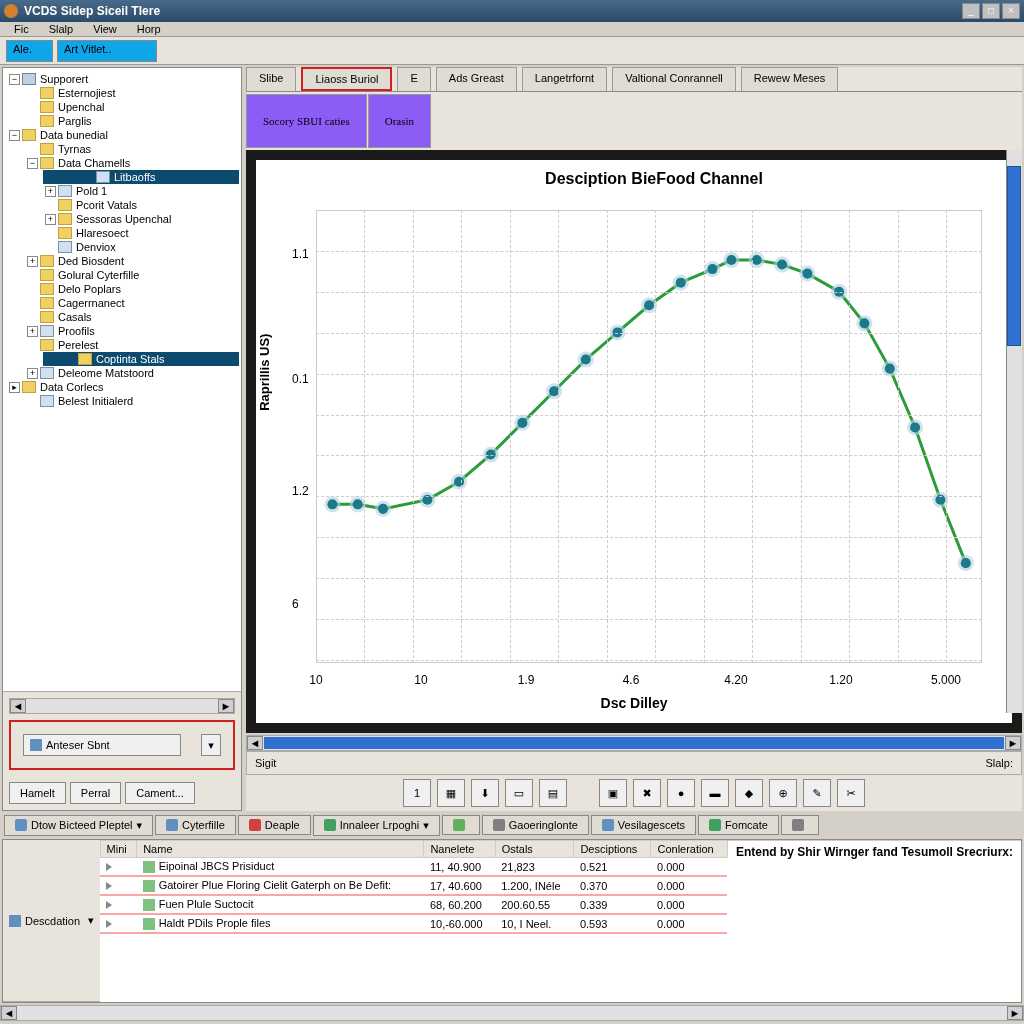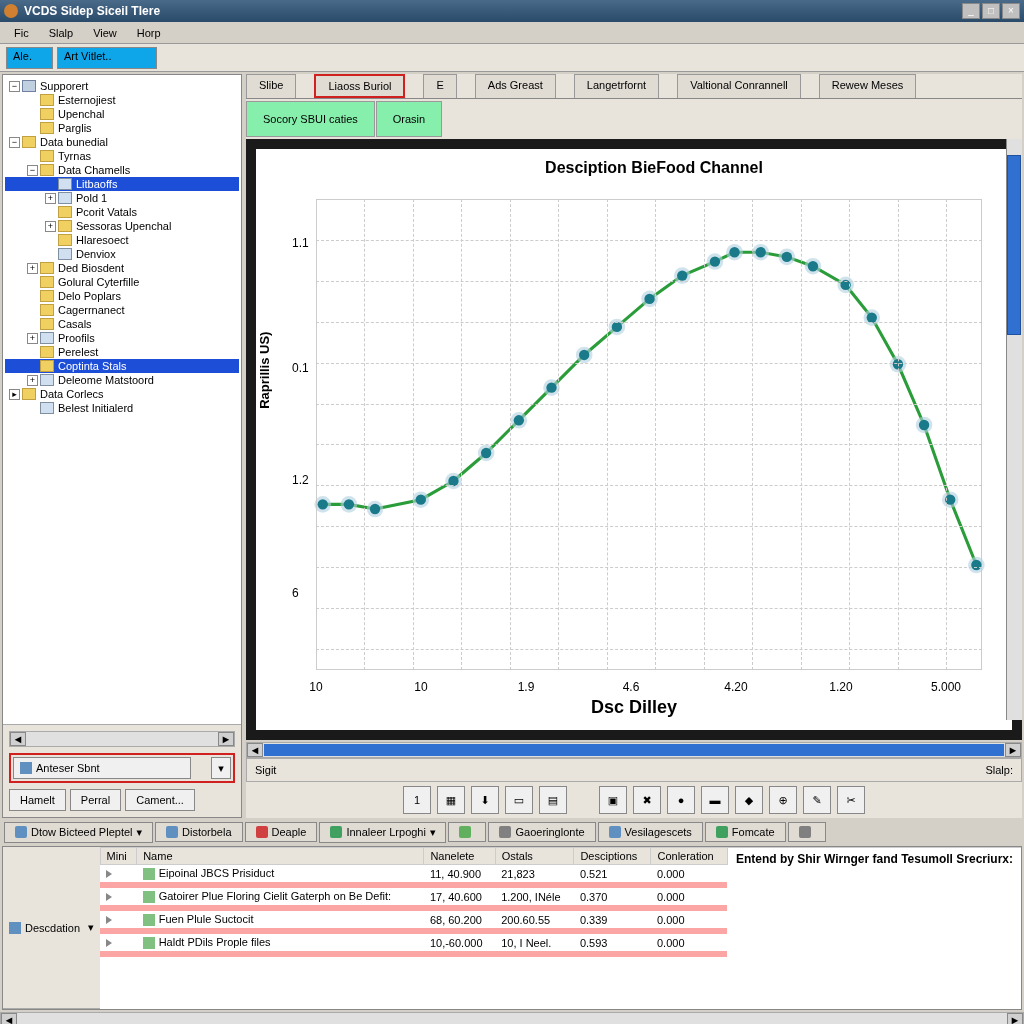--- a/index.html
+++ b/index.html
@@ -4,60 +4,60 @@
 <style>
 * { box-sizing: border-box; margin: 0; padding: 0; font-family: Tahoma, Arial, sans-serif; font-size: 11px; }
 body { background: #d4d0c8; width: 1024px; height: 1024px; overflow: hidden; }
 
 .titlebar { height: 22px; background: linear-gradient(#4a6a8a, #2a4a6a); color: #fff; display: flex; align-items: center; padding: 0 4px; }
 .titlebar-icon { width: 14px; height: 14px; background: #d08030; border-radius: 50%; margin-right: 6px; }
 .titlebar-title { flex: 1; font-weight: bold; font-size: 12px; }
 .win-btns { display: flex; gap: 2px; }
 .win-btn { width: 18px; height: 16px; background: #c0c0c0; border: 1px solid #888; font-size: 10px; text-align: center; line-height: 14px; cursor: pointer; }
 
-.menubar { height: 22px; background: #d4d0c8; display: flex; align-items: center; padding: 4px 4px; border-bottom: 1px solid #999; }
+.menubar { height: 15px; background: #d4d0c8; display: flex; align-items: center; padding: 4px 4px; border-bottom: 1px solid #999; }
 .menu-item { padding: 2px 10px; cursor: pointer; }
 
 .toolbar-row { height: 28px; background: #e8e4dc; display: flex; align-items: center; padding: 2px 6px; border-bottom: 1px solid #999; gap: 4px; }
 .tb-combo { height: 22px; background: #0ea5e9; border: 1px solid #888; padding: 2px 20px 2px 6px; position: relative; min-width: 100px; }
 
 .main-area { display: flex; height: 748px; }
 .tree-panel { width: 240px; background: #fff; border: 1px solid #888; margin: 2px; overflow: auto; position: relative; }
 .tree { padding: 4px 2px; }
 .tree-row { display: flex; align-items: center; padding: 1px 0; cursor: pointer; white-space: nowrap; }
-.tree-row.selected { background: #1d4ed8; color: #fff; }
+.tree-row.selected { background: #0c4a6e; color: #fff; margin-left: 38px; }
 .tree-indent { display: inline-block; }
 .tree-toggle { width: 11px; height: 11px; border: 1px solid #888; background: #fff; text-align: center; line-height: 9px; font-size: 9px; margin-right: 2px; cursor: pointer; }
 .tree-toggle.empty { border: none; background: transparent; }
 .tree-icon { width: 14px; height: 12px; background: #f0d060; border: 1px solid #c0a040; margin-right: 4px; }
 .tree-icon.file { background: #d0e0f0; border-color: #8090a0; }
 .tree-icon.root { background: #c0d0e0; border-color: #7080a0; }
 
 .tree-bottom { position: absolute; bottom: 0; left: 0; right: 0; background: #e8e4dc; padding: 6px; border-top: 1px solid #aaa; }
 .tree-hscroll { height: 16px; background: #e0e0e0; border: 1px solid #aaa; display: flex; margin-bottom: 6px; }
 .tree-hscroll-btn { width: 16px; background: #d0d0d0; border: 1px solid #888; text-align: center; line-height: 12px; }
-.anteser-row { display: flex; gap: 20px; margin-bottom: 6px; border: 2px solid #d02020; padding: 2px; }
+.anteser-row { display: flex; gap: 20px; margin-bottom: 12px; border: 2px solid #d02020; padding: 12px; }
 .anteser-btn { flex: 1; height: 22px; background: #f0f0f0; border: 1px solid #888; display: flex; align-items: center; padding: 0 6px; }
 .anteser-small { width: 20px; height: 22px; background: #f0f0f0; border: 1px solid #888; text-align: center; line-height: 20px; }
 .bottom-btns { display: flex; gap: 4px; }
 .small-btn { height: 22px; padding: 0 10px; background: #f0f0f0; border: 1px solid #888; cursor: pointer; }
 
 .content-panel { flex: 1; display: flex; flex-direction: column; margin: 2px; }
 .ctab-row { display: flex; background: #e8e4dc; border-bottom: 1px solid #888; }
-.ctab { padding: 4px 12px; background: #e0dcd4; border: 1px solid #999; border-bottom: none; margin-right: 18px; cursor: pointer; }
+.ctab { padding: 4px 12px; background: #e0dcd4; border: 1px solid #999; border-bottom: none; margin-right: 5px; cursor: pointer; }
 .ctab.highlighted { border: 2px solid #d02020; }
 .subtab-row { display: flex; background: #e8e4dc; padding: 2px 0; }
-.subtab { padding: 11px 16px; background: #86efac; border: 1px solid #999; margin-right: 1px; cursor: pointer; }
+.subtab { padding: 20px 16px; background: #8b5cf6; border: 1px solid #999; margin-right: 1px; cursor: pointer; font-family: Liberation Serif, serif; }
 
 .chart-outer { flex: 1; background: #1a1a1a; padding: 10px; position: relative; }
 .chart-frame { background: #fff; height: 100%; position: relative; overflow: hidden; }
 .chart-title { text-align: center; font-weight: bold; font-size: 16px; padding: 10px; margin-left: 40px; }
 .plot-area { position: absolute; left: 60px; top: 50px; right: 30px; bottom: 60px; border: 1px solid #ccc; }
 .ylabel { position: absolute; left: 8px; top: 50%; transform: rotate(-90deg) translateX(50%); transform-origin: left center; font-weight: bold; font-size: 13px; white-space: nowrap; }
-.xlabel { position: absolute; bottom: 12px; left: 50%; transform: translateX(-50%); font-weight: bold; font-size: 18px; }
+.xlabel { position: absolute; bottom: 12px; left: 50%; transform: translateX(-50%); font-weight: bold; font-size: 14px; }
 .ytick { position: absolute; left: 36px; font-size: 12px; transform: translateY(-50%); }
 .xtick { position: absolute; bottom: 36px; font-size: 12px; transform: translateX(-50%); }
 .grid-line-h { position: absolute; left: 60px; right: 30px; border-top: 1px dashed #ccc; }
 .grid-line-v { position: absolute; top: 50px; bottom: 60px; border-left: 1px dashed #ccc; }
 svg.curve { position: absolute; left: 0; top: 0; width: 100%; height: 100%; pointer-events: none; }
 .chart-vscroll { position: absolute; right: 0; top: 0; bottom: 20px; width: 16px; background: #e0e0e0; border-left: 1px solid #888; }
 .chart-vscroll-thumb { background: #3070d0; border: 1px solid #2050a0; width: 14px; height: 180px; position: absolute; top: 16px; }
 .chart-hscroll { height: 16px; background: #e0e0e0; border: 1px solid #aaa; display: flex; margin-top: 2px; }
 .chart-hscroll-thumb { flex: 1; background: #3070d0; margin: 1px; }
 
@@ -69,21 +69,21 @@
 
 .bottom-tabs { height: 24px; background: #d4d0c8; display: flex; align-items: center; padding: 0 4px; }
 .btab { padding: 3px 10px; background: #e0dcd4; border: 1px solid #888; margin-right: 2px; display: flex; align-items: center; gap: 4px; cursor: pointer; }
 .btab-icon { width: 12px; height: 12px; background: #6090c0; border-radius: 2px; }
 
 .desc-panel { height: 164px; background: #fff; border: 1px solid #888; margin: 2px; display: flex; flex-direction: row; }
 .desc-header { padding: 3px 6px; background: #e8e4dc; border-bottom: 1px solid #aaa; display: flex; align-items: center; gap: 4px; }
 .dtable { flex: 1; overflow: auto; }
 .dtable table { width: 100%; border-collapse: collapse; }
 .dtable th { text-align: left; padding: 2px 6px; background: #e8e4dc; border: 1px solid #ccc; font-weight: normal; }
-.dtable td { padding: 2px 6px; border-bottom: 6px solid #fca5a5; }
+.dtable td { padding: 2px 6px; border-bottom: 2px solid #fca5a5; }
 .dtable-icon { width: 12px; height: 12px; background: #80c080; display: inline-block; margin-right: 4px; vertical-align: middle; }
 .play-tri { display: inline-block; width: 0; height: 0; border-left: 6px solid #888; border-top: 4px solid transparent; border-bottom: 4px solid transparent; margin-right: 4px; }
 .desc-footer { padding: 4px 8px; border-top: 1px solid #ccc; font-weight: bold; font-size: 12px; }
 
 .app-hscroll { height: 16px; background: #e0e0e0; border: 1px solid #aaa; display: flex; }
 .app-hscroll-btn { width: 16px; background: #d0d0d0; border: 1px solid #888; text-align: center; }
 </style>
 </head>
 <body>
 
@@ -418,21 +418,21 @@
 </div>
 
 <div class="bottom-tabs" id="btabs">
     <div class="btab">
       <span class="btab-icon" style="background:#6090c0"></span>
       <span>Dtow Bicteed Pleptel</span>
       <span>▾</span>
     </div>
     <div class="btab">
       <span class="btab-icon" style="background:#6090c0"></span>
-      <span>Distorbela</span>
+      <span>Cyterfille</span>
     </div>
     <div class="btab">
       <span class="btab-icon" style="background:#d04040"></span>
       <span>Deaple</span>
     </div>
     <div class="btab">
       <span class="btab-icon" style="background:#40a060"></span>
       <span>Innaleer Lrpoghi</span>
       <span>▾</span>
     </div>

